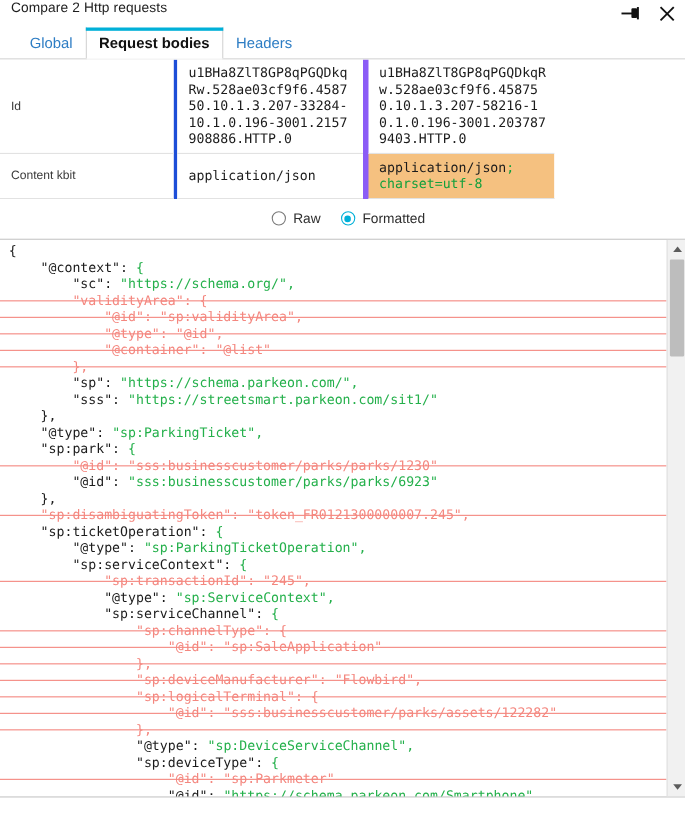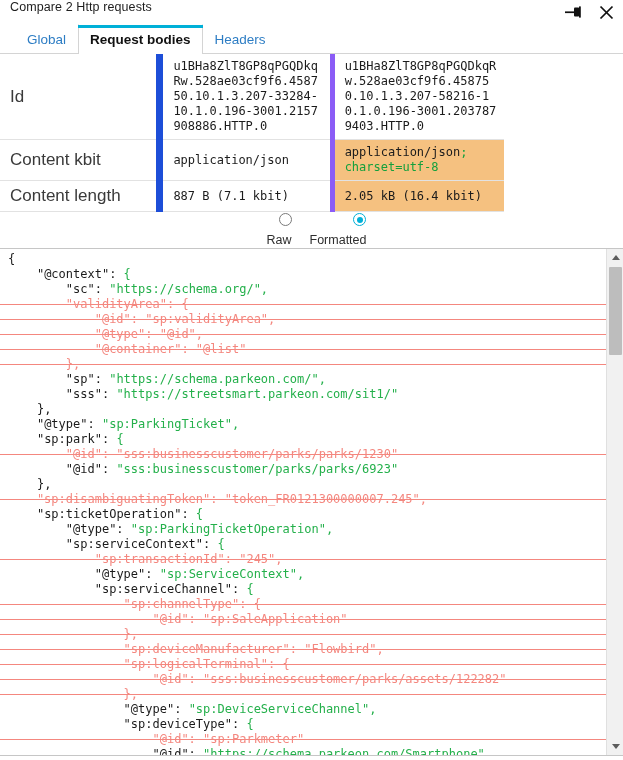--- a/index.html
+++ b/index.html
@@ -96,30 +96,30 @@
   #summary td {
     vertical-align: middle;
     padding: 5px 8px 5px 10px;
     border-bottom: 1px solid #e2e2e2;
   }
   #summary tr:first-child td { border-top: none; }
   #summary td.label {
     width: 155px;
     color: #3a3a3a;
     font-family: "Liberation Sans", sans-serif;
-    font-size: 17px;
+    font-size: 11px;
   }
   #summary td.val {
     width: 167px;
     font-family: "DejaVu Sans Mono", monospace;
     font-size: 12px;
     color: #1b1b1b;
     line-height: 15px;
     word-break: break-all;
-    border-left: 7px solid #1d4ed8;
+    border-left: 3px solid #1d4ed8;
   }
   #summary td.val.right {
     border-left: 5px solid #8b5cf6;
   }
   #summary td.val.hl {
     background: #f5c180;
   }
   #summary td .g { color: #14a03c; }
   #summary td .d { color: #1b1b1b; }
   #summary td.spacer { width: 115px; border-bottom: none; background: #fff; }
@@ -129,26 +129,25 @@
     height: 36px;
     display: flex;
     align-items: center;
     justify-content: center;
     gap: 18px;
     padding-left: 10px;
     background: #ffffff;
   }
   .radio {
     display: flex;
-    align-items: flex-end;
+    align-items: flex-start;
     gap: 7px;
     font-size: 12.5px;
     color: #2e2e2e;
     cursor: pointer;
-    flex-direction: column;
   }
   .rdot {
     width: 13px; height: 13px;
     border-radius: 50%;
     border: 1.6px solid #7a7a7a;
     background: #fff;
     display: inline-block;
     position: relative;
     flex: none;
   }
@@ -264,26 +263,20 @@
     <td class="val">u1BHa8ZlT8GP8qPGQDkqRw.528ae03cf9f6.458750.10.1.3.207-33284-10.1.0.196-3001.2157908886.HTTP.0</td>
     <td class="val right">u1BHa8ZlT8GP8qPGQDkqRw.528ae03cf9f6.458750.10.1.3.207-58216-10.1.0.196-3001.2037879403.HTTP.0</td>
     <td class="spacer"></td>
   </tr>
   <tr>
     <td class="label">Content kbit</td>
     <td class="val">application/json</td>
     <td class="val right hl"><span class="d">application/json</span><span class="g">;</span><br><span class="g">charset=utf-8</span></td>
     <td class="spacer"></td>
   </tr>
-  <tr>
-    <td class="label">Content length</td>
-    <td class="val">887 B (7.1 kbit)</td>
-    <td class="val right hl">2.05 kB (16.4 kbit)</td>
-    <td class="spacer"></td>
-  </tr>
 </tbody>
   </table>
 
 <div id="radiorow">
   <label class="radio">
     <span class="rdot"></span>
     <span>Raw</span>
   </label>
   <label class="radio sel">
     <span class="rdot"></span>

